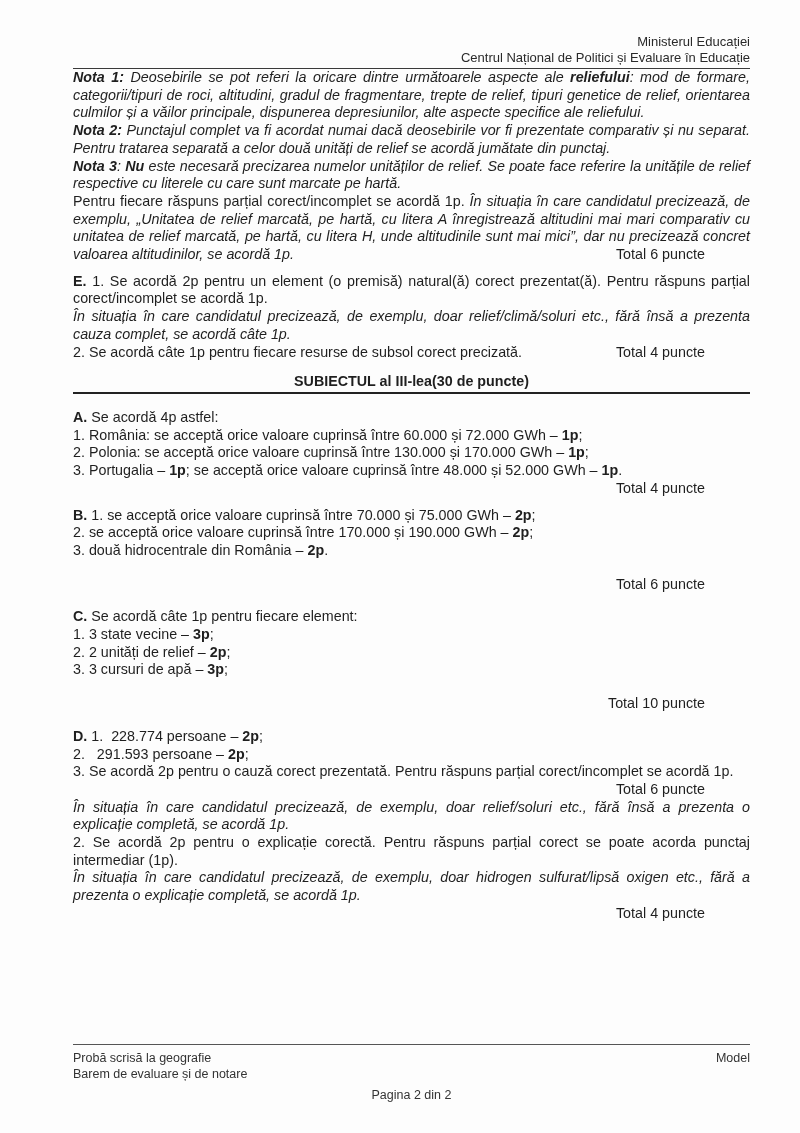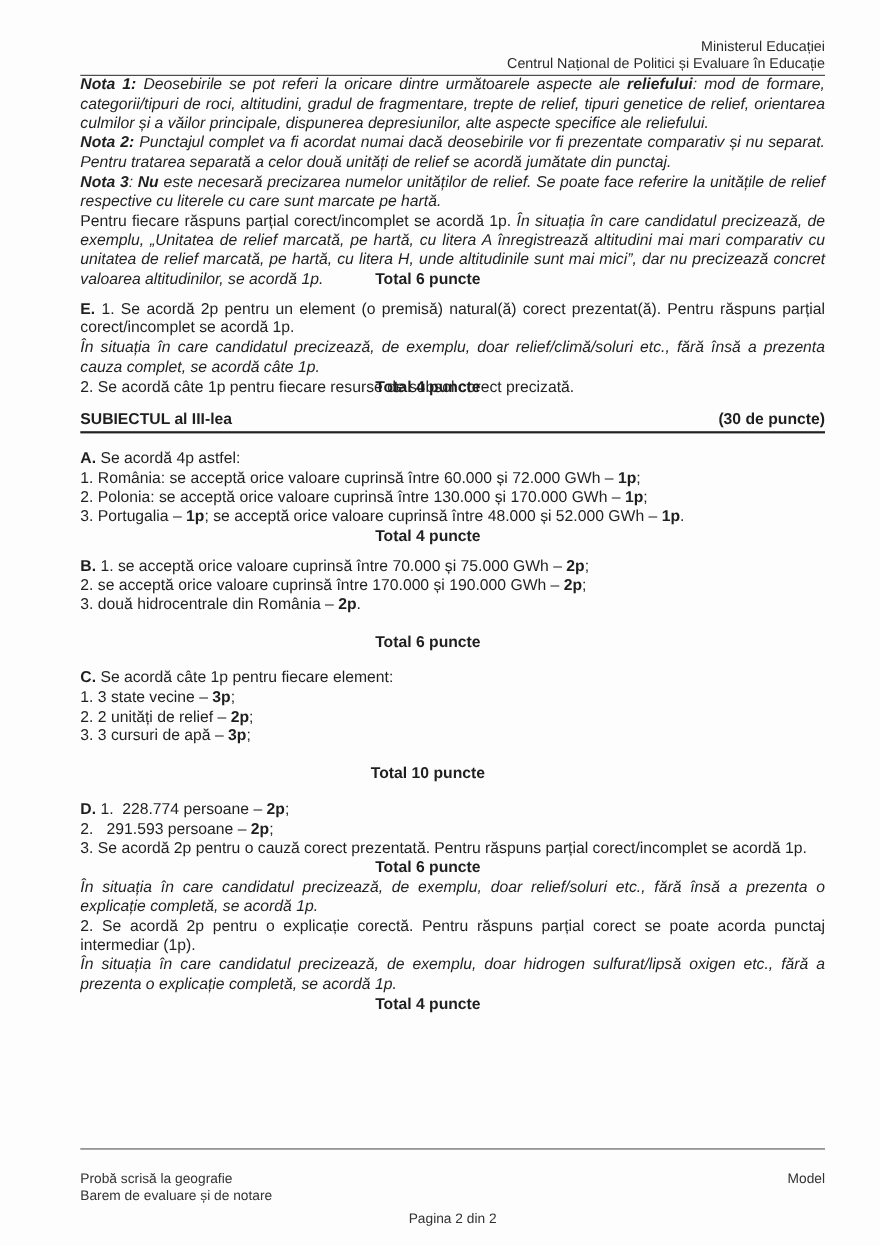--- a/index.html
+++ b/index.html
@@ -16,37 +16,37 @@
     line-height: var(--lh);
     overflow: hidden;
   }
   .content { padding: 34px 50px 0 73px; }
   .doc-header { text-align: right; font-size: 13px; line-height: 15.5px; color: #2a2a2a; }
   .header-rule { border-bottom: 1.6px solid #3a3a3a; margin-top: 3px; }
   .para { text-align: justify; }
   .b  { font-weight: bold; }
   .i  { font-style: italic; }
   .bi { font-weight: bold; font-style: italic; }
-  .total { text-align: center; font-weight: bold; padding-right: 45px; }
+  .total { text-align: right; font-weight: normal; padding-right: 45px; }
   .total.overlay { margin-top: calc(-1 * var(--lh)); }
   .mt-sec   { margin-top: 21px; }
   .mt-block { margin-top: 9px; }
   .mt-gap   { margin-top: 15px; }
   .mt-line  { margin-top: 16px; }
   .subject-row {
-    display: flex; justify-content: space-between;
+    display: flex; justify-content: center;
     font-weight: bold;
     border-bottom: 2px solid #222;
     padding-bottom: 1px;
     margin-top: 12px;
   }
   .footer {
     position: absolute; left: 73px; right: 50px; top: 1044px;
     border-top: 1.2px solid #555;
-    padding-top: 19px;
+    padding-top: 6px;
     font-size: 12.5px; line-height: 15.5px; color: #333;
   }
   .footer-row { display: flex; justify-content: space-between; align-items: flex-start; }
   .footer-page { text-align: center; margin-top: 6px; }
 </style>
 </head>
 <body>
 
 <div class="page">
   <div class="content">

